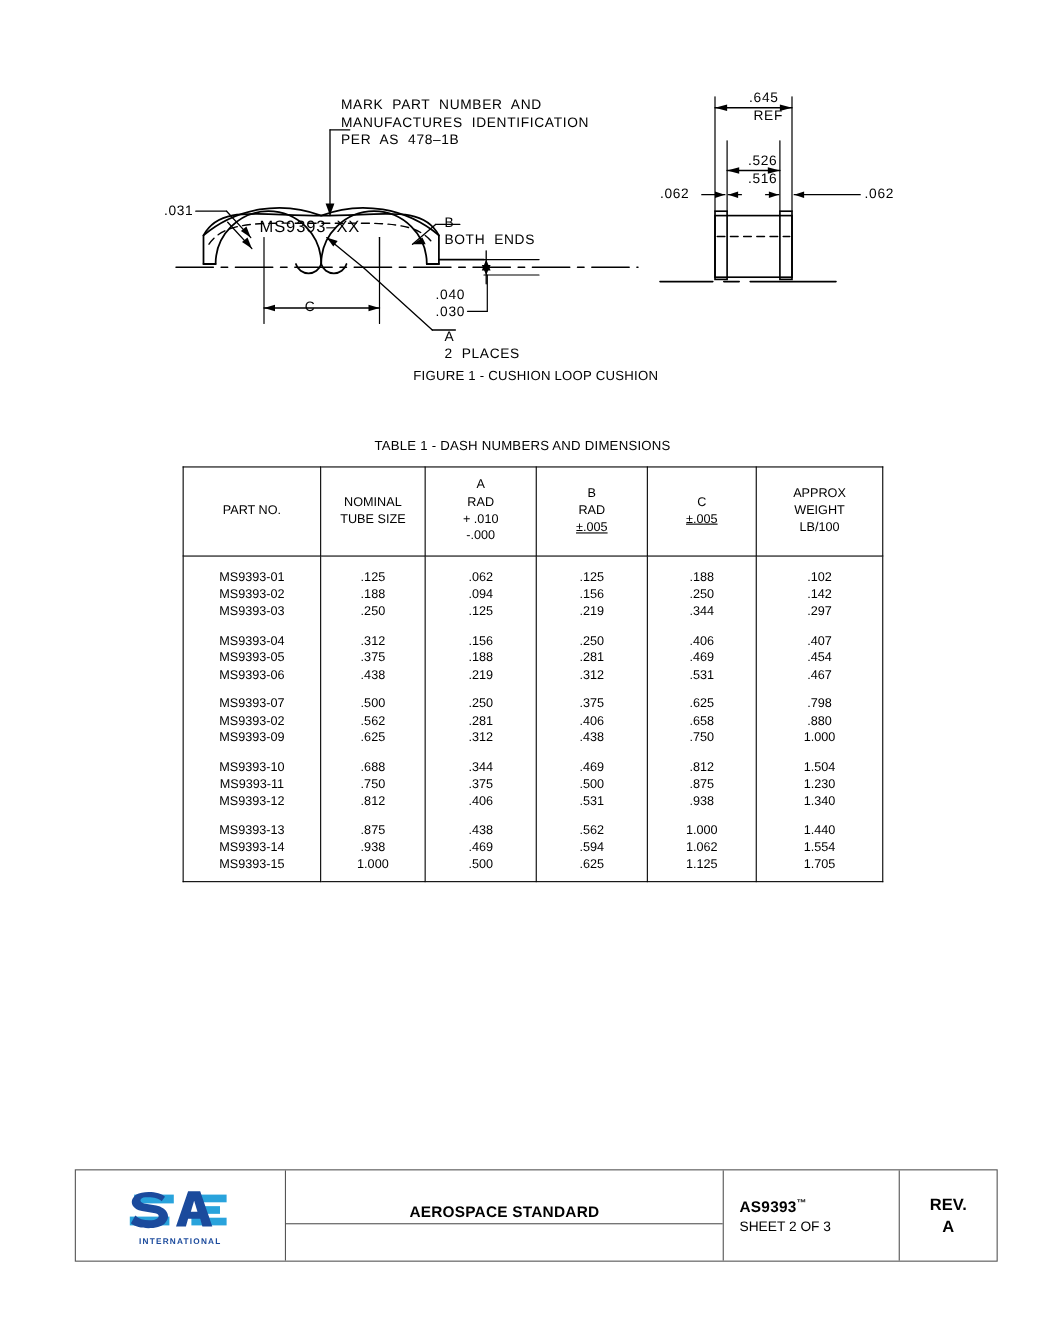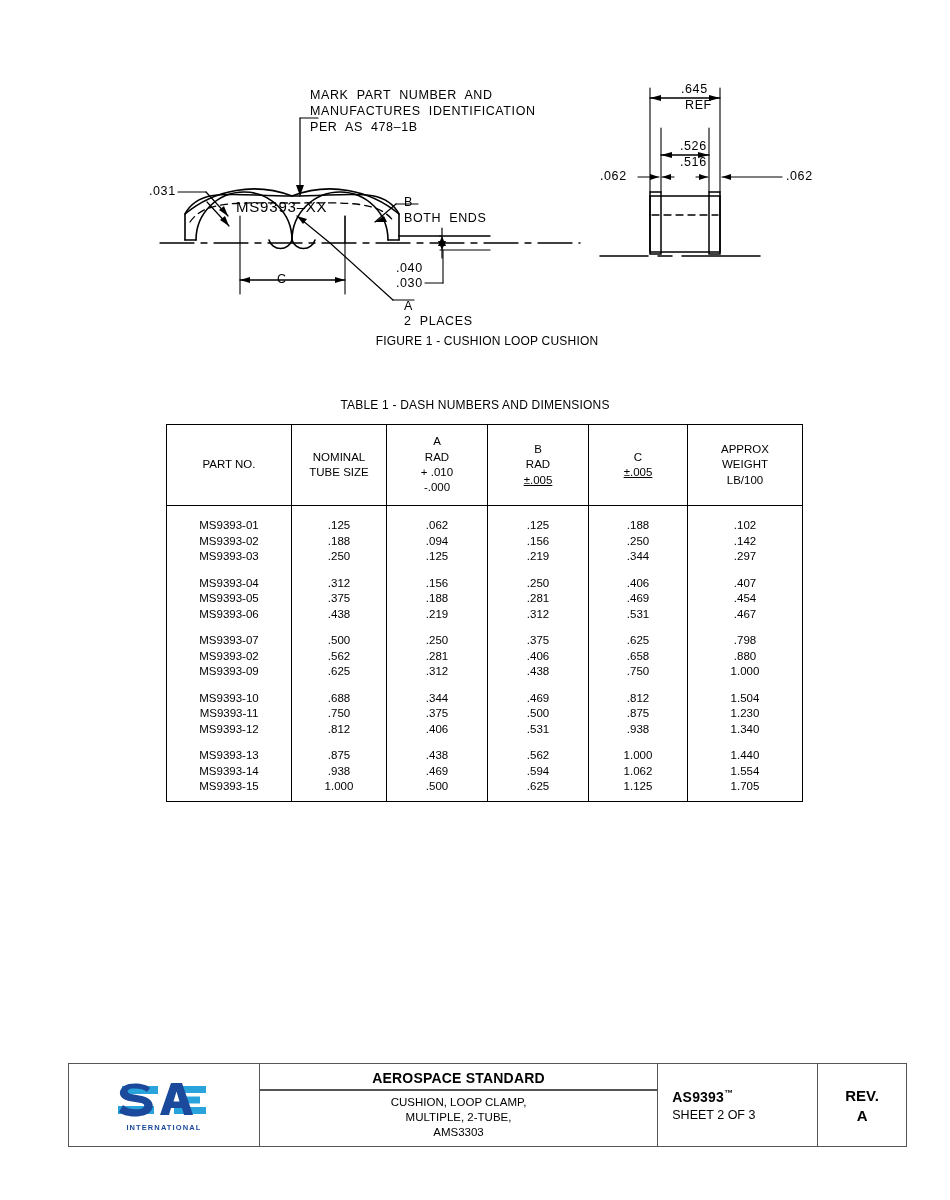--- a/index.html
+++ b/index.html
@@ -563,25 +563,20 @@
           <path d="M 44 33 L 55 1 L 66 1 L 77 33 L 68 33 L 66 26 L 55 26 L 53 33 Z" fill="#1b4a9c"></path>
           <path d="M 57.5 19.5 L 60.5 9.5 L 63.5 19.5 Z" fill="#ffffff"></path>
         </svg>
         <div class="sae-intl" style="color:#1b4a9c;">INTERNATIONAL</div>
       </div>
     </div>
 
     <div class="tb-cell" id="tb-title">
       <div class="as-main">AEROSPACE STANDARD</div>
       <div class="rule"></div>
-      <div class="sub">
-        <div>CUSHION, LOOP CLAMP,</div>
-        <div>MULTIPLE, 2-TUBE,</div>
-        <div>AMS3303</div>
-      </div>
     </div>
 
     <div class="tb-cell" id="tb-doc">
       <div class="docnum"><span>AS9393</span><sup>™</sup></div>
       <div class="sheet">SHEET 2 OF 3</div>
     </div>
 
     <div class="tb-cell" id="tb-rev">
       <div class="rev-l1">REV.</div>
       <div class="rev-l2">A</div>

